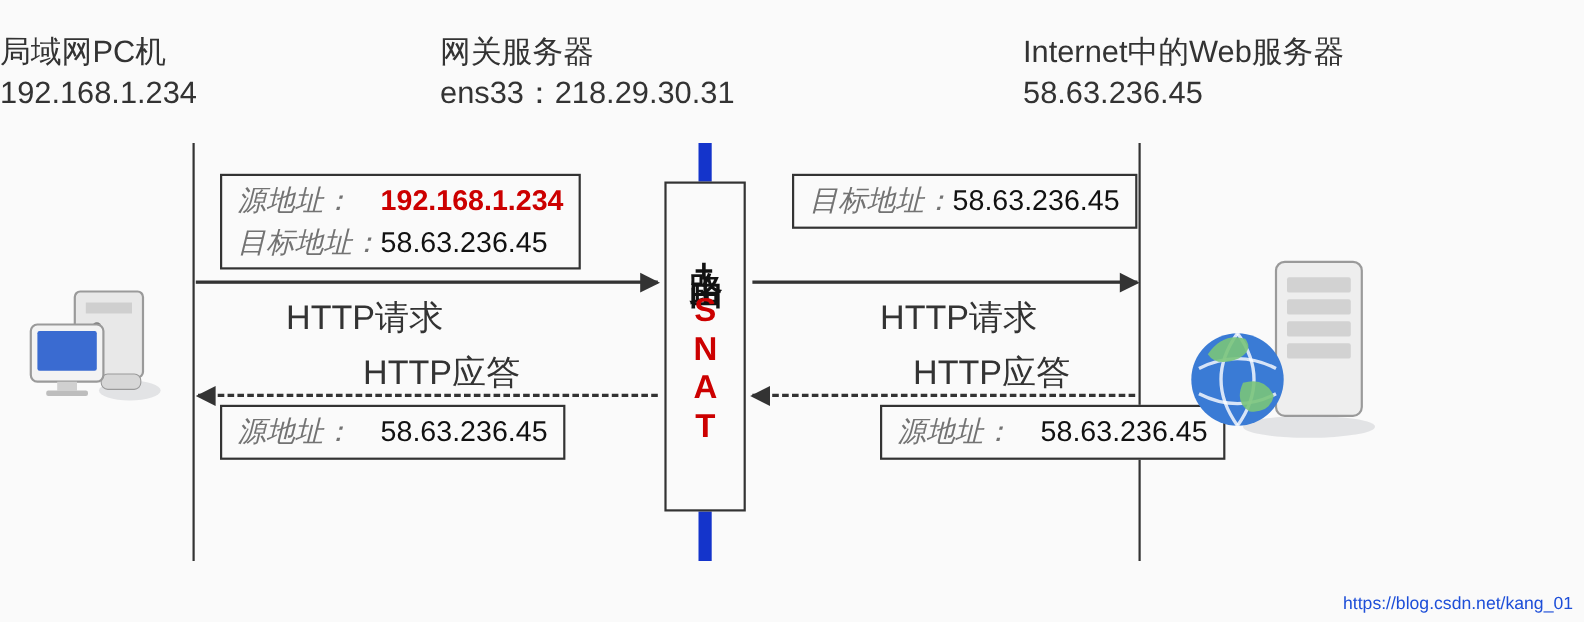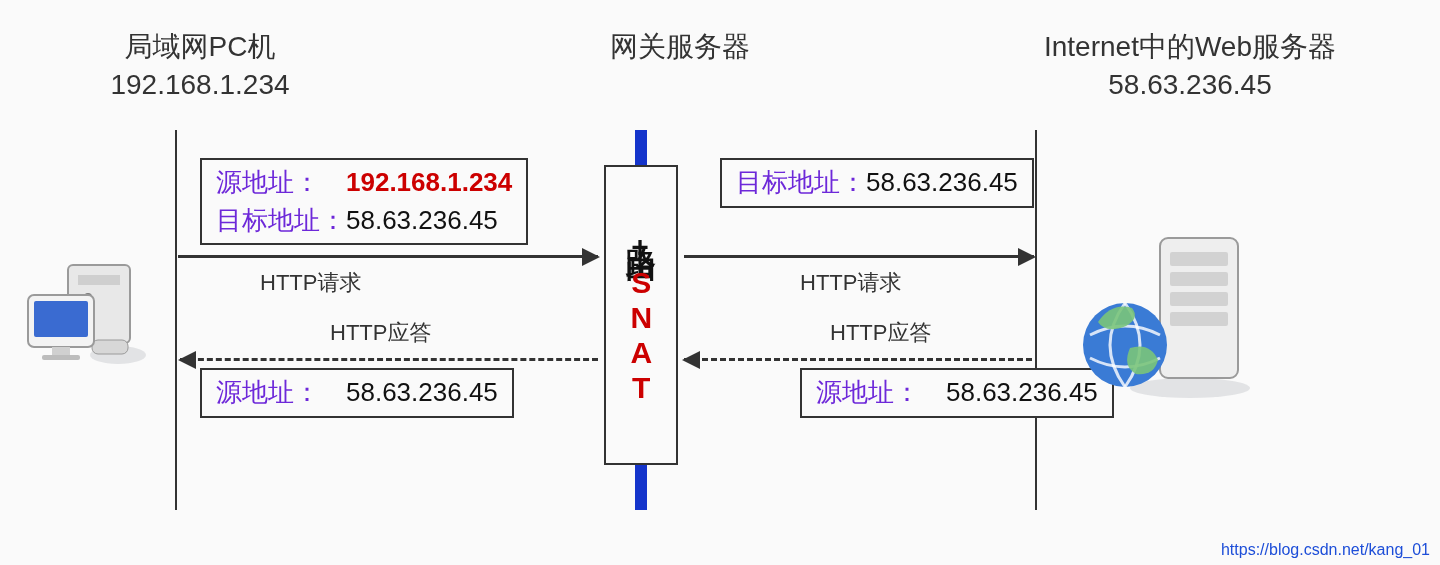--- a/index.html
+++ b/index.html
@@ -7,21 +7,21 @@
     margin: 0;
     width: 1440px;
     height: 565px;
     font-family: "Microsoft YaHei", "SimSun", Arial, sans-serif;
     background: #fafafa;
     position: relative;
     color: #333;
   }
   .header {
     position: absolute;
-    text-align: center;
+    text-align: left;
     font-size: 28px;
     line-height: 1.35;
     font-weight: 400;
   }
   .hdr-left  { left: 0;    top: 28px; width: 400px; }
   .hdr-mid   { left: 400px; top: 28px; width: 560px; }
   .hdr-right { left: 930px; top: 28px; width: 520px; }
 
   .vbar {
     position: absolute;
@@ -54,57 +54,58 @@
 
   .pkt {
     position: absolute;
     border: 2px solid #333;
     background: #fafafa;
     font-size: 26px;
     line-height: 1.45;
     padding: 4px 14px;
     white-space: nowrap;
   }
-  .pkt .lbl { color: #6d28d9; display:inline-block; min-width: 130px; }
+  .pkt .lbl { color: #737373; display:inline-block; min-width: 130px; font-style: italic; }
   .pkt .red  { color: #cc0000; font-weight: 700; }
   .pkt .blk  { color: #111; }
 
   .arrow {
     position: absolute;
     height: 0;
   }
   .arrow.solid { border-top: 3px solid #333; }
   .arrow.dash  { border-top: 3px dashed #333; }
   .arrow .head {
     position: absolute; top: -10px;
     width: 0; height: 0;
     border-top: 9px solid transparent;
     border-bottom: 9px solid transparent;
   }
   .arrow .head.r { right: -2px; border-left: 18px solid #333; }
   .arrow .head.l { left:  -2px; border-right: 18px solid #333; }
 
-  .cap { position: absolute; font-size: 22px; color: #333; }
+  .cap { position: absolute; font-size: 31px; color: #333; }
 
   .icon-pc, .icon-srv { position: absolute; }
 
   .watermark {
     position: absolute; right: 10px; bottom: 6px;
     font-size: 16px; color: #1d4ed8; font-family: Arial, sans-serif;
   }
 </style>
 </head>
 <body>
 
 <div class="header hdr-left">
   <div>局域网PC机</div>
   <div>192.168.1.234</div>
 </div>
 <div class="header hdr-mid">
   <div>网关服务器</div>
+  <div>ens33：218.29.30.31</div>
 </div>
 <div class="header hdr-right">
   <div>Internet中的Web服务器</div>
   <div>58.63.236.45</div>
 </div>
 
 <div class="vbar vbar-left"></div>
 <div class="vbar vbar-right"></div>
 <div class="center-bar"></div>
 

